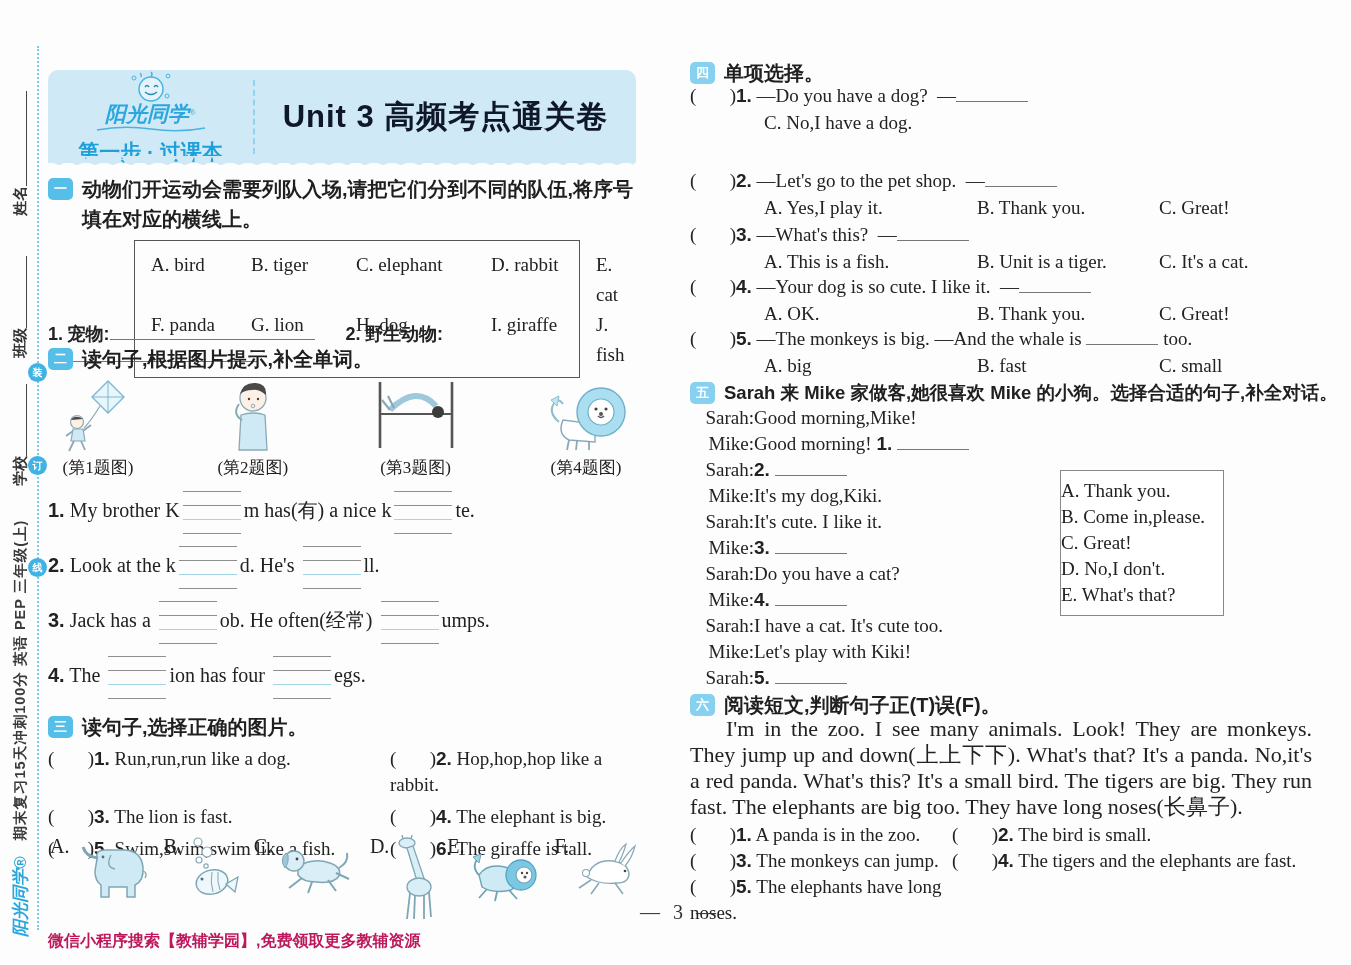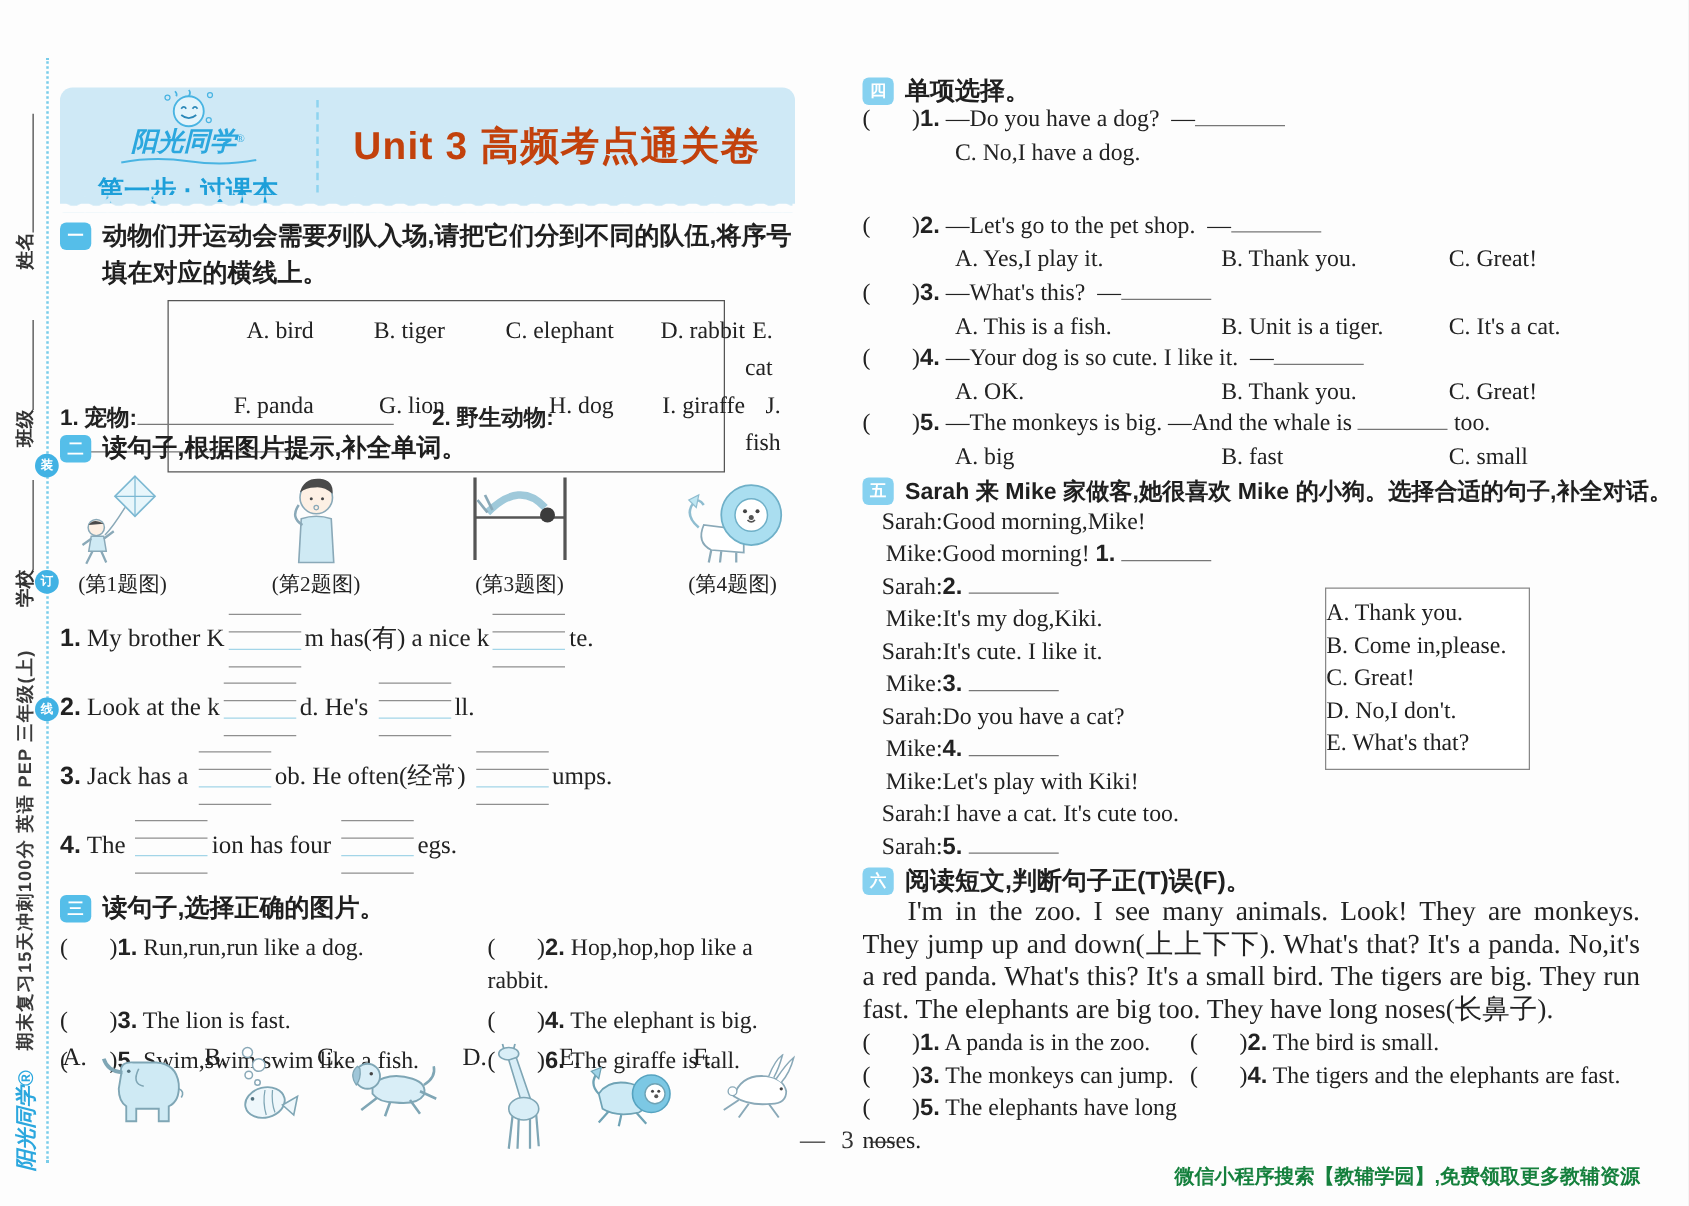--- a/index.html
+++ b/index.html
@@ -25,29 +25,29 @@
   .card{position:absolute;left:0;top:70px;width:588px;height:93px;background:#cfe9f6;
         border-radius:10px 10px 0 0;display:flex;align-items:center;}
   .card::after{content:'';position:absolute;left:2px;right:2px;bottom:-7px;height:14px;
         background:radial-gradient(circle at 9px 0px,#cfe9f6 8.5px,rgba(0,0,0,0) 9px);
         background-size:18px 14px;background-repeat:repeat-x;}
   .logo-blk{width:205px;text-align:center;padding-top:2px;}
   .logo-txt{font:italic bold 21px "Liberation Sans",sans-serif;color:#2ba7de;line-height:18px;}
   .logo-reg{font-size:9px;vertical-align:super;color:#2ba7de;}
   .step-txt{font:bold 21px "Liberation Sans",sans-serif;color:#1d9fd9;margin-top:6px;}
   .card-sep{width:0;height:74px;border-left:2px dashed #8fd3ef;}
-  .card-title{flex:1;text-align:center;font:bold 31px "Liberation Sans",sans-serif;color:#c2410c;letter-spacing:1px;}
+  .card-title{flex:1;text-align:center;font:bold 31px "Liberation Sans",sans-serif;color:#0f172a;letter-spacing:1px;}
   
   .shead{display:flex;align-items:flex-start;gap:9px;font:bold 20px "Liberation Sans",sans-serif;color:#1f1f1f;line-height:30px;}
   .mk{flex:0 0 auto;width:25px;height:22px;margin-top:4px;border-radius:5px;background:#55bee9;
       color:#fff;font:bold 13px/22px "Liberation Sans",sans-serif;text-align:center;}
   .mk.light{background:#86d1f0;}
   
   .bank{position:absolute;left:86px;top:240px;width:412px;border:1px solid #555;
-        padding:9px 16px 7px 16px;font-size:19px;text-align:right;}
+        padding:9px 16px 7px 16px;font-size:19px;}
   .bank-row{display:grid;grid-template-columns:100px 105px 135px 105px auto;line-height:30px;}
   
   .num{font-family:"Liberation Sans",sans-serif;font-weight:bold;}
   .blank{display:inline-block;height:14px;border-bottom:1.5px solid #777;vertical-align:0px;}
   .w72{width:72px;} .w205{width:205px;} .w210{width:210px;}
   .pr{display:inline-flex;width:46px;justify-content:space-between;}
   
   .wl{display:inline-block;position:relative;width:58px;height:46px;vertical-align:-18px;margin:0 3px;}
   .wl i{position:absolute;left:0;right:0;height:0;border-top:1.3px solid #8f8f8f;}
   .wl i:nth-child(1){top:2px;} .wl i:nth-child(2){top:16px;}
@@ -69,22 +69,22 @@
   
   .dl{font-size:19px;line-height:26px;white-space:nowrap;}
   .spk{display:inline-block;width:64px;text-align:right;}
   .choices{position:absolute;width:162px;border:1.3px solid #888;background:#fff;
            padding:7px 0;font-size:19px;line-height:26px;}
   
   .passage{font-size:22px;line-height:26px;text-align:justify;text-indent:36px;}
   .tfgrid{display:grid;grid-template-columns:262px auto;row-gap:0px;font-size:19px;line-height:26px;}
   
   .pageno{position:absolute;left:48px;width:1264px;top:901px;text-align:center;font-size:20px;color:#333;letter-spacing:4px;}
-  .promo{position:absolute;left:48px;width:1264px;top:931px;text-align:right;
-         font:bold 16px "Liberation Sans",sans-serif;color:#15803d;}
+  .promo{position:absolute;left:48px;width:1264px;top:931px;text-align:left;
+         font:bold 16px "Liberation Sans",sans-serif;color:#be185d;}
   svg{display:block;}
 </style>
 </head>
 <body>
 
 <div class="page">
 
   <div class="bind-rail"></div>
   <div class="side-rot">
     <span class="side-brand">阳光同学®</span>
@@ -411,22 +411,22 @@
 
     <div class="abs" style="top:405px">
       <div class="dl"><span class="spk">Sarah:</span><span>Good morning,Mike!</span></div>
       <div class="dl"><span class="spk">Mike:</span><span>Good morning!</span> <span class="num">1.</span> <span class="blank w72"></span></div>
       <div class="dl"><span class="spk">Sarah:</span><span class="num">2.</span> <span class="blank w72"></span></div>
       <div class="dl"><span class="spk">Mike:</span><span>It's my dog,Kiki.</span></div>
       <div class="dl"><span class="spk">Sarah:</span><span>It's cute.  I like it.</span></div>
       <div class="dl"><span class="spk">Mike:</span><span class="num">3.</span> <span class="blank w72"></span></div>
       <div class="dl"><span class="spk">Sarah:</span><span>Do you have a cat?</span></div>
       <div class="dl"><span class="spk">Mike:</span><span class="num">4.</span> <span class="blank w72"></span></div>
+      <div class="dl"><span class="spk">Sarah:</span><span>I have a cat.  It's cute too.</span></div>
       <div class="dl"><span class="spk">Mike:</span><span>Let's play with Kiki!</span></div>
-      <div class="dl"><span class="spk">Sarah:</span><span>I have a cat.  It's cute too.</span></div>
       <div class="dl"><span class="spk">Sarah:</span><span class="num">5.</span> <span class="blank w72"></span></div>
     </div>
 
     <div class="choices" style="top:470px;right:88px">
       <div>A. Thank you.</div>
       <div>B. Come in,please.</div>
       <div>C. Great!</div>
       <div>D. No,I don't.</div>
       <div>E. What's that?</div>
     </div>

